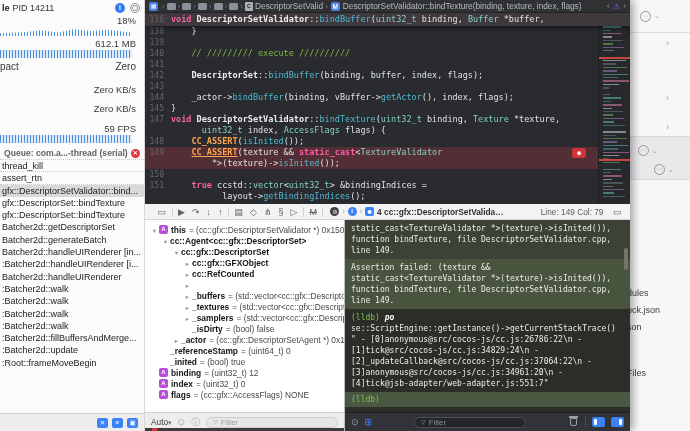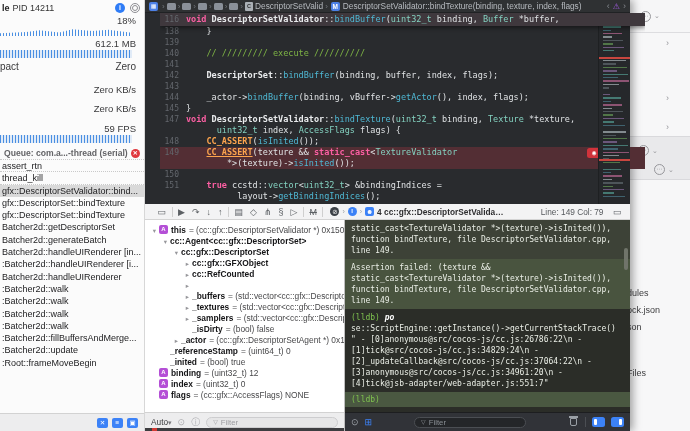--- a/index.html
+++ b/index.html
@@ -54,21 +54,21 @@
   .jb-folder{width:9px;height:7px;background:#8a9099;border-radius:1.5px;flex:0 0 auto;}
   .jb-file{width:8px;height:9px;background:#aab0b6;border-radius:1px;flex:0 0 auto;margin-right:2px;
            color:#2c2e30;font-size:5.5px;line-height:9px;text-align:center;font-weight:bold;}
   .jb-m{width:9px;height:9px;border-radius:2px;background:#4c80e6;color:#fff;font-size:6.5px;
         font-weight:bold;line-height:9px;text-align:center;margin:0 3px 0 1px;flex:0 0 auto;}
   .jb-right{margin-left:auto;display:flex;align-items:center;gap:3px;flex:0 0 auto;padding-left:4px;}
   .jb-warn{color:#a55ce6;font-size:8px;}
   .jb-nav{color:#85898e;font-size:9px;}
 
   
-  .code{position:absolute;left:15px;top:13px;width:485px;height:191px;overflow:hidden;
+  .code{position:absolute;left:0;top:13px;width:485px;height:191px;overflow:hidden;
         font-family:"DejaVu Sans Mono","Liberation Mono",monospace;font-size:8.5px;}
   .cl{height:11px;line-height:11px;white-space:pre;display:flex;position:relative;}
   .cl .ln{width:26px;flex:0 0 auto;text-align:right;padding-right:7px;color:#63676d;font-size:8px;}
   .cl.sticky{height:13px;line-height:13px;background:#3f383d;box-shadow:0 2px 4px rgba(0,0,0,.45);
              position:relative;z-index:2;}
   .cl.hl{background:#532e34;}
   .tk-kw{color:#fc5fa3;font-weight:bold;}
   .tk-cl{color:#e9ebed;font-weight:bold;}
   .tk-ty{color:#84d2c1;}
   .tk-me{color:#4fb8d4;}
@@ -178,22 +178,22 @@
   </div>
   <div class="g-val" style="margin-top:12px;">Zero KB/s</div>
   <div class="g-val" style="margin-top:8px;">Zero KB/s</div>
   <div class="g-val" style="margin-top:9px;">59 FPS</div>
   <div class="g-bars"></div>
 
   <div class="queue-row">
     <span>Queue: com.a...-thread (serial)</span>
     <span class="err-dot">✕</span>
   </div>
+  <div class="sframe">thread_kill</div>
   <div class="sframe">assert_rtn</div>
-  <div class="sframe">thread_kill</div>
   <div class="frames-wrap">
       <div class="frame sel">gfx::DescriptorSetValidator::bind...</div>
       <div class="frame">gfx::DescriptorSet::bindTexture</div>
       <div class="frame">gfx::DescriptorSet::bindTexture</div>
       <div class="frame">Batcher2d::getDescriptorSet</div>
       <div class="frame">Batcher2d::generateBatch</div>
       <div class="frame">Batcher2d::handleUIRenderer [in...</div>
       <div class="frame">:Batcher2d::handleUIRenderer [i...</div>
       <div class="frame">Batcher2d::handleUIRenderer</div>
       <div class="frame">:Batcher2d::walk</div>

